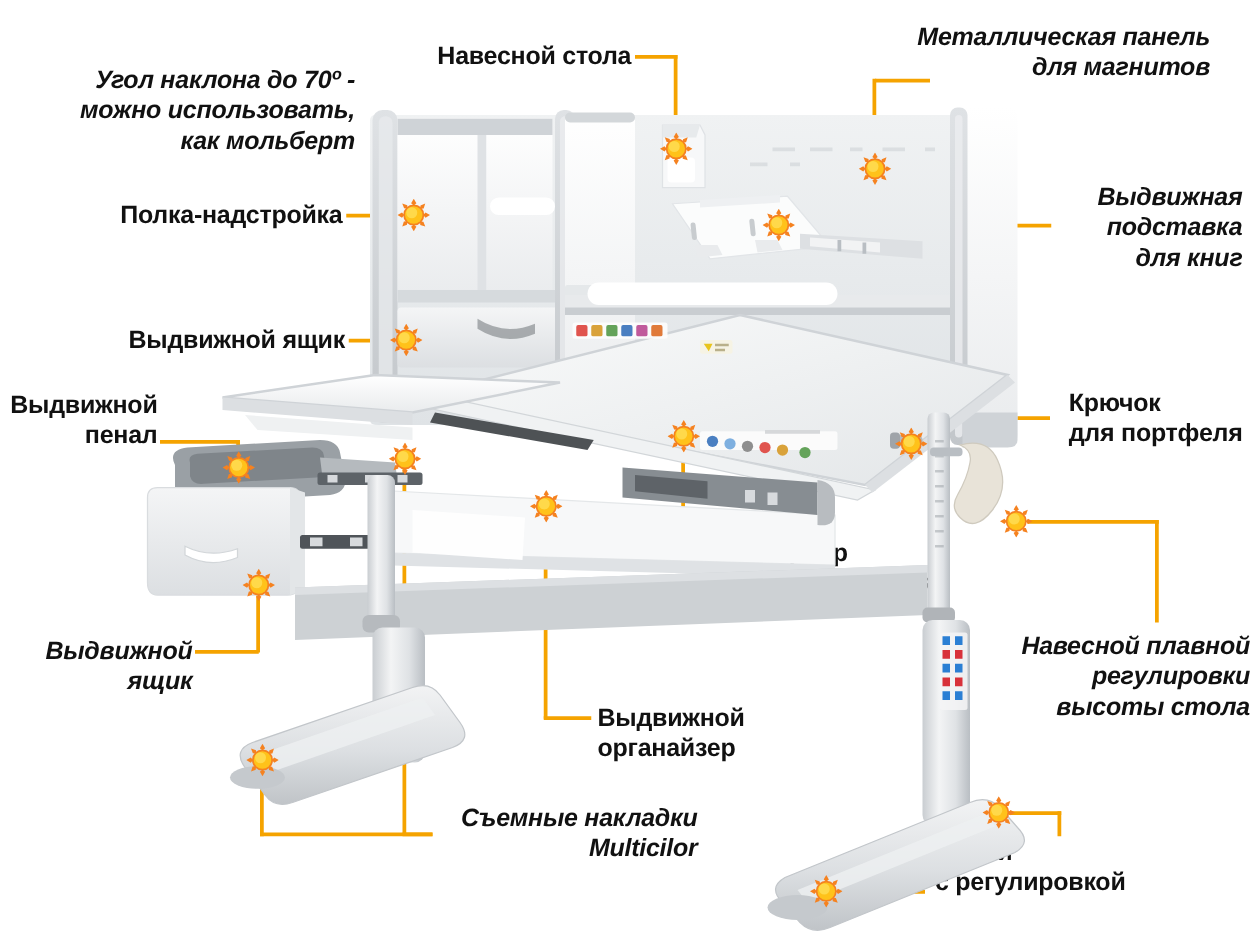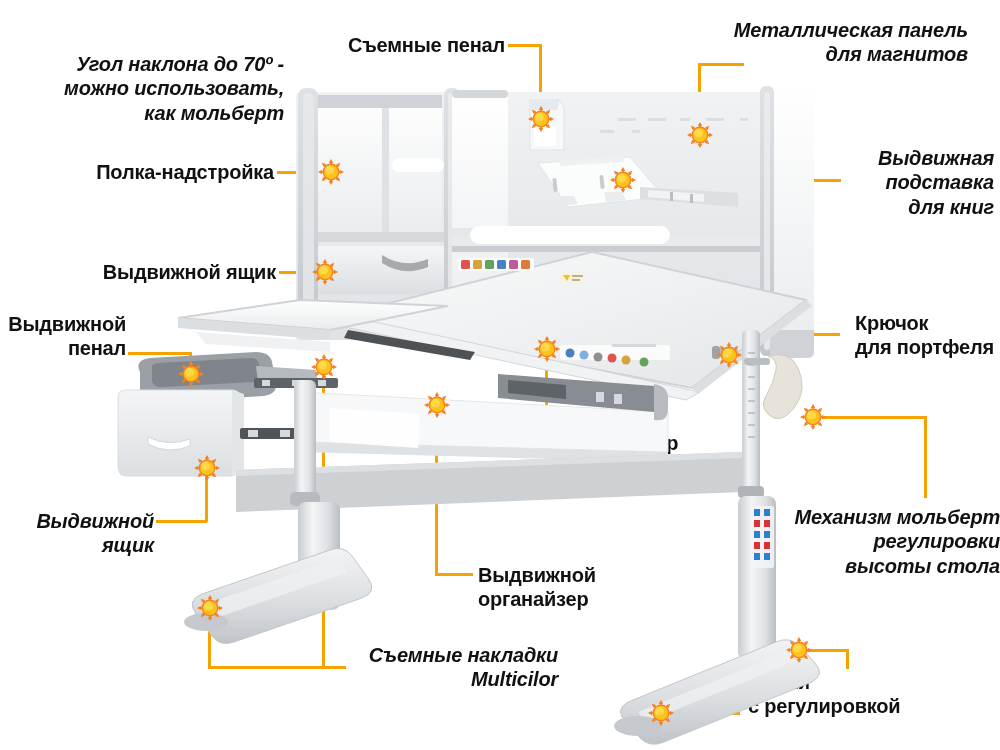--- a/index.html
+++ b/index.html
@@ -597,21 +597,21 @@
           <circle cx="11.4" cy="11.2" r="4.4" fill="#FFD94A"></circle>
         </svg>
     </div>
   </div>
 
   <div>
     <div class="callout ta-c" style="left:28px; top:52px; width:256px;">Угол наклона до 70º -
 можно использовать,
 как мольберт</div>
 
-    <div class="callout ta-r" style="left:300px; top:33px; width:205px;">Съемные пенал</div>
+    <div class="callout ta-r" style="left:300px; top:33px; width:205px;">Навесной стола</div>
 
     <div class="callout ta-c" style="left:672px; top:18px; width:296px;">Металлическая панель
 для магнитов</div>
 
     <div class="callout ta-r" style="left:54px; top:160px; width:220px;">Полка-надстройка</div>
 
     <div class="callout ta-c" style="left:846px; top:146px; width:148px;">Выдвижная
 подставка
 для книг</div>
 
@@ -622,21 +622,21 @@
 
     <div class="callout ta-l" style="left:855px; top:311px; width:146px;">Крючок
 для портфеля</div>
 
     <div class="callout ta-l" style="left:606px; top:431px; width:182px;">Барьер
 от скатывания</div>
 
     <div class="callout ta-c" style="left:20px; top:509px; width:134px;">Выдвижной
 ящик</div>
 
-    <div class="callout ta-c" style="left:784px; top:505px; width:216px;">Механизм мольберт
+    <div class="callout ta-c" style="left:784px; top:505px; width:216px;">Навесной плавной
 регулировки
 высоты стола</div>
 
     <div class="callout ta-l" style="left:478px; top:563px; width:178px;">Выдвижной
 органайзер</div>
 
     <div class="callout ta-c" style="left:348px; top:643px; width:200px;margin-left:10px;">Съемные накладки
 Multicilor</div>
 
     <div class="callout ta-l" style="left:748px; top:670px; width:198px;">Ножки

